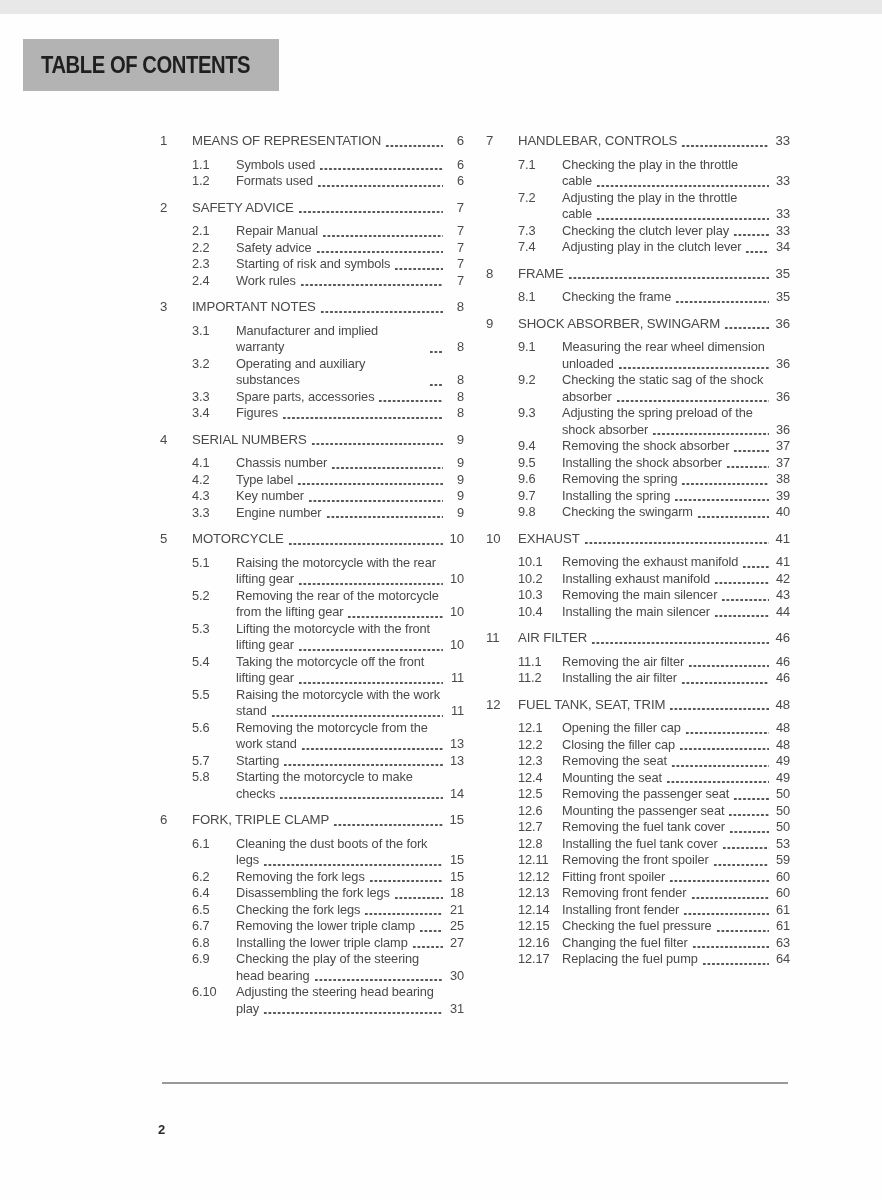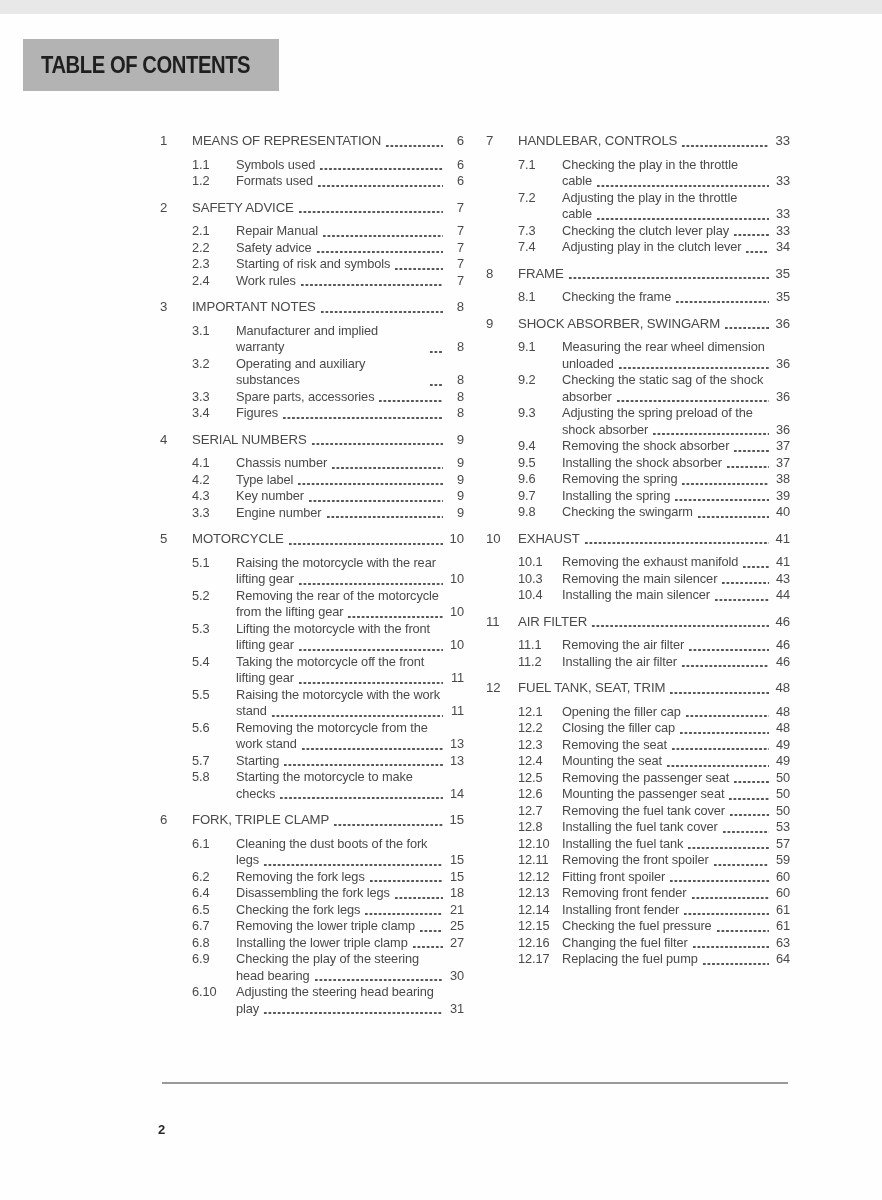--- a/index.html
+++ b/index.html
@@ -649,20 +649,30 @@
           <span class="num">10.1</span>
           <div class="entry">
             <div class="line last">
               <span class="t">Removing the exhaust manifold</span>
               <span class="dots"></span>
               <span class="pg">41</span>
             </div>
           </div>
         </div>
         <div class="row sec">
+          <span class="num">10.2</span>
+          <div class="entry">
+            <div class="line last">
+              <span class="t">Installing exhaust manifold</span>
+              <span class="dots"></span>
+              <span class="pg">42</span>
+            </div>
+          </div>
+        </div>
+        <div class="row sec">
           <span class="num">10.3</span>
           <div class="entry">
             <div class="line last">
               <span class="t">Removing the main silencer</span>
               <span class="dots"></span>
               <span class="pg">43</span>
             </div>
           </div>
         </div>
         <div class="row sec">
@@ -785,30 +795,20 @@
             </div>
           </div>
         </div>
         <div class="row sec">
           <span class="num">12.8</span>
           <div class="entry">
             <div class="line last">
               <span class="t">Installing the fuel tank cover</span>
               <span class="dots"></span>
               <span class="pg">53</span>
-            </div>
-          </div>
-        </div>
-        <div class="row sec">
-          <span class="num">12.10</span>
-          <div class="entry">
-            <div class="line last">
-              <span class="t">Installing the fuel tank</span>
-              <span class="dots"></span>
-              <span class="pg">57</span>
             </div>
           </div>
         </div>
         <div class="row sec">
           <span class="num">12.11</span>
           <div class="entry">
             <div class="line last">
               <span class="t">Removing the front spoiler</span>
               <span class="dots"></span>
               <span class="pg">59</span>

